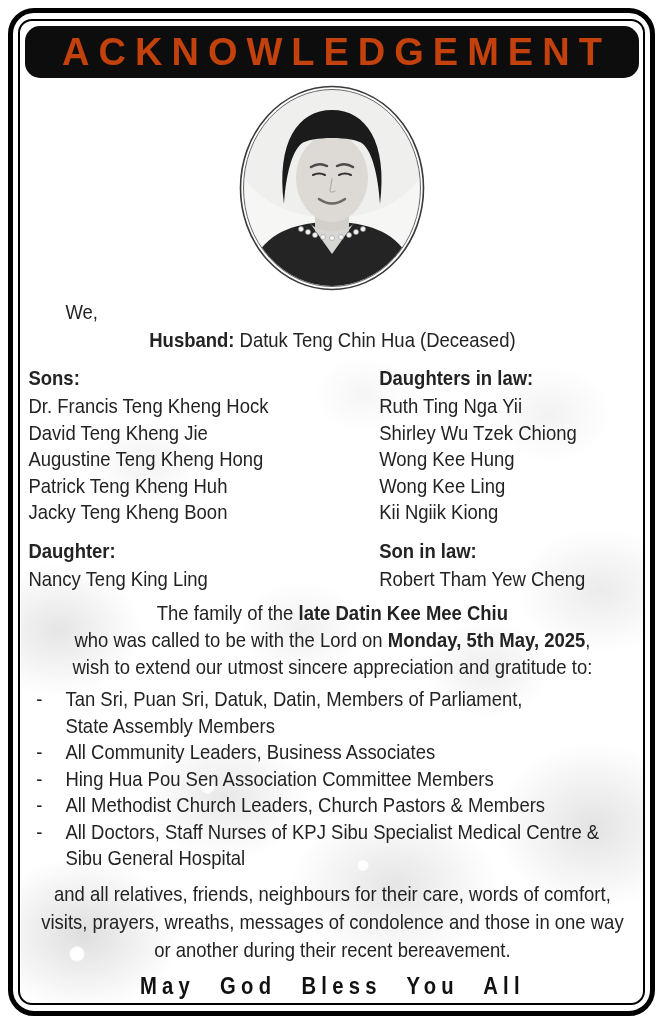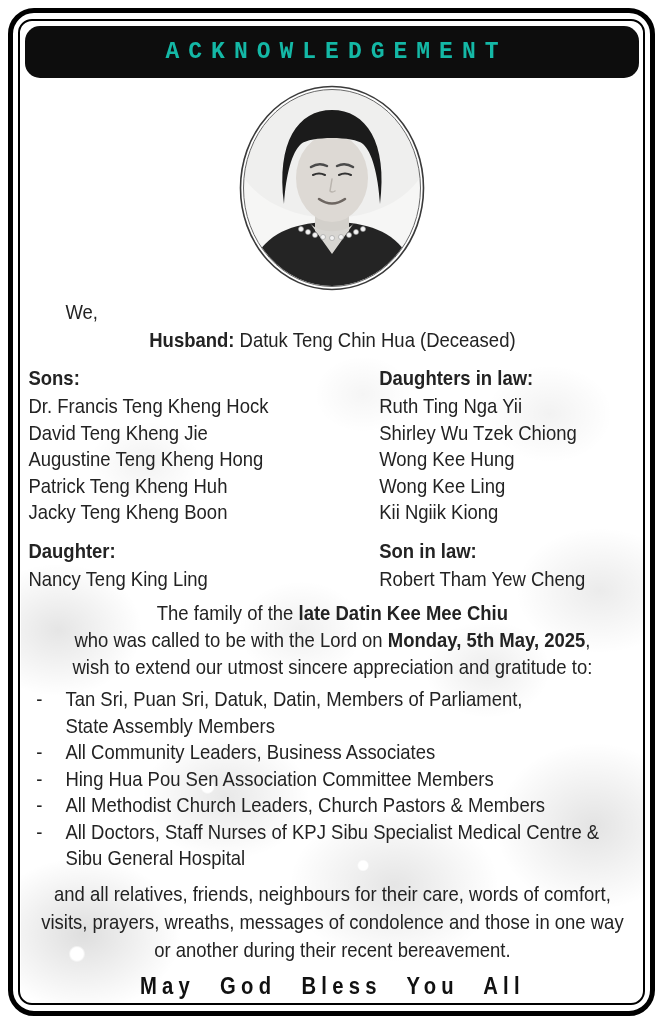--- a/index.html
+++ b/index.html
@@ -51,23 +51,23 @@
       #ffffff;
   }
 
   .header-bar {
     position: relative;
     margin: 5px 4px 0 4px; height: 52px;
     background: #0d0d0d; border-radius: 15px;
     display: flex; align-items: center; justify-content: center;
   }
   .header-title {
-    font-family: Liberation Mono, monospace;
-    font-weight: bold; font-size: 23px; letter-spacing: 9px;
-    color: #14b8a6; white-space: nowrap; padding-left: 9px;
+    font-family: Liberation Sans, sans-serif;
+    font-weight: bold; font-size: 38px; letter-spacing: 9px;
+    color: #c2410c; white-space: nowrap; padding-left: 9px;
   }
 
   .photo-wrap {
     position: relative; margin-top: 4px;
     display: flex; justify-content: center;
   }
 
   
   .condensed {
     position: relative;

